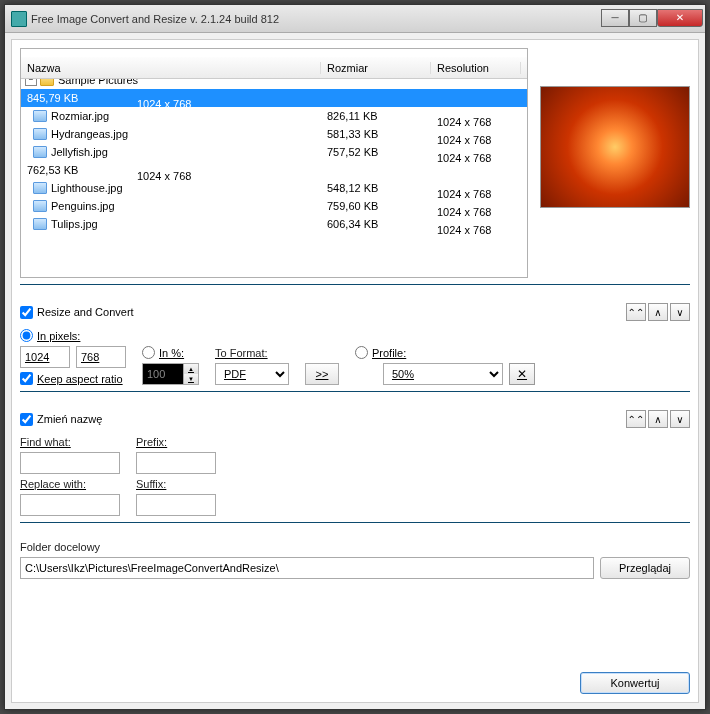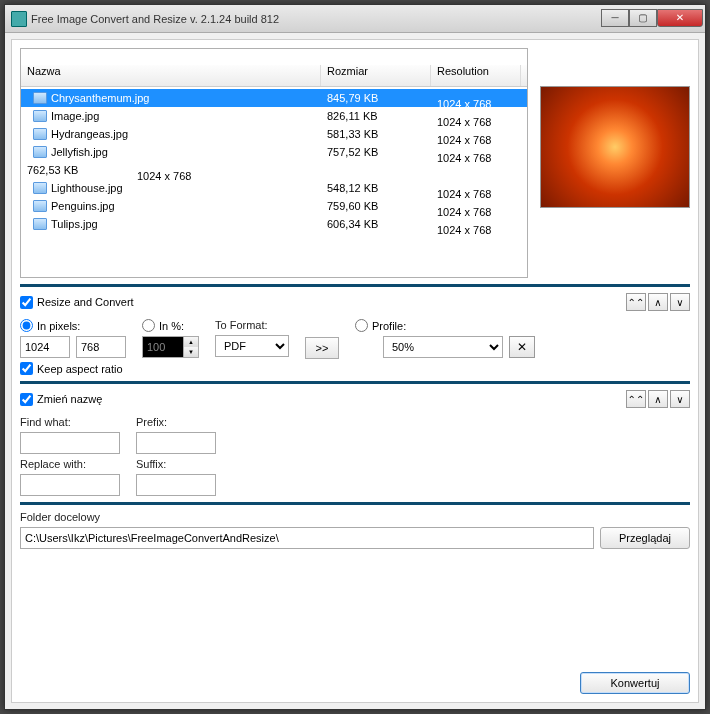--- a/index.html
+++ b/index.html
@@ -8,47 +8,47 @@
 .titlebar { background: linear-gradient(#eaeaea, #d2d2d2); height: 28px; display: flex; align-items: center; padding-left: 6px; border-bottom: 1px solid #aaa; }
 .titlebar .app-icon { width: 16px; height: 16px; background: #4aa; border: 1px solid #066; margin-right: 4px; border-radius: 1px; }
 .titlebar .title { color: #333; flex: 1; }
 .win-btns { display: flex; height: 20px; margin-right: 2px; gap: 0; }
 .win-btn { width: 28px; height: 18px; border: 1px solid #666; background: linear-gradient(#eee, #ccc); display: flex; align-items: center; justify-content: center; font-size: 10px; cursor: pointer; }
 .win-btn.close { background: linear-gradient(#e57373, #c62828); color: #fff; width: 46px; border-radius: 0 0 3px 3px; }
 .win-btn.min, .win-btn.max { color: #333; }
 .client { flex: 1; background: #fff; margin: 6px; border: 1px solid #ccc; padding: 8px; display: flex; flex-direction: column; gap: 6px; overflow: hidden; }
 .top-row { display: flex; gap: 12px; }
 .tree-list { border: 1px solid #b0b0b0; width: 510px; height: 230px; overflow: auto; background: #fff; }
-.list-header { display: flex; background: linear-gradient(#fdfdfd,#ececec); border-bottom: 1px solid #ccc; height: 22px; position: sticky; top: 16px; }
+.list-header { display: flex; background: linear-gradient(#fdfdfd,#ececec); border-bottom: 1px solid #ccc; height: 22px; align-items: center; position: sticky; top: 8px; }
 .list-header .col { padding-left: 6px; border-right: 1px solid #ddd; }
 .col-name { width: 300px; }
 .col-size { width: 110px; }
 .col-res { width: 90px; }
 .tree-row { display: flex; align-items: center; height: 18px; }
 .tree-row.selected { background: #1e90ff; color: #fff; }
 .expander { width: 12px; height: 12px; border: 1px solid #888; background: #fff; color: #000; display: inline-flex; align-items: center; justify-content: center; font-size: 8px; margin: 0 3px 0 4px; line-height: 8px; cursor: pointer; }
 .folder-icon { width: 14px; height: 12px; background: linear-gradient(#ffe79a,#f1c13a); border: 1px solid #d6a321; margin-right: 4px; border-radius: 1px; }
 .file-icon { width: 14px; height: 12px; background: linear-gradient(#cfe8ff,#8abff0); border: 1px solid #5a9adf; margin-right: 4px; border-radius: 1px; }
 .tree-row .name { display: inline-flex; align-items: center; width: 300px; padding-left: 0; }
 .tree-row .size { width: 110px; padding-left: 6px; }
 .tree-row .res { width: 90px; padding-left: 6px; margin-top: 12px; }
 .indent-1 { padding-left: 20px; }
 .indent-2 { padding-left: 40px; }
 .preview { width: 150px; height: 122px; border: 1px solid #999; margin-top: 38px; background: radial-gradient(circle at 50% 50%, #ffcc66 0%, #ff8833 18%, #cc3300 50%, #7a1a00 100%); position: relative; overflow: hidden; }
 .button-row { display: flex; align-items: center; gap: 10px; }
 .btn { min-width: 110px; height: 22px; background: linear-gradient(#fdfdfd,#e6e6e6); border: 1px solid #aaa; border-radius: 3px; cursor: pointer; padding: 0 10px; }
 .btn.primary { border-color: #3a7fc4; box-shadow: 0 0 0 1px #c5defa inset; }
 .checkbox-wrap { display: flex; align-items: center; gap: 4px; }
 .checkbox-wrap input { width: 13px; height: 13px; }
-.section { border-top: 3px solid #0c4a6e; padding-top: 6px; }
+.section { border-top: 1px solid #0c4a6e; padding-top: 18px; }
 .section-head { display: flex; align-items: center; }
 .section-head .title { font-weight: normal; }
 .section-ctrls { margin-left: auto; display: flex; gap: 2px; }
 .sq-btn { width: 20px; height: 18px; border: 1px solid #999; background: linear-gradient(#fdfdfd,#e6e6e6); font-size: 10px; cursor: pointer; display: flex; align-items: center; justify-content: center; }
-.form-row { display: flex; align-items: flex-start; gap: 16px; margin-top: 8px; flex-wrap: wrap; }
+.form-row { display: flex; align-items: flex-end; gap: 16px; margin-top: 8px; flex-wrap: wrap; text-decoration: underline; }
 .form-col { display: flex; flex-direction: column; gap: 4px; }
 .radio-wrap { display: flex; align-items: center; gap: 4px; }
 input[type=text], select { border: 1px solid #aaa; height: 22px; padding: 0 4px; background: #fff; }
 input[type=text]:disabled, select:disabled { background: #000000; color: #888; }
 .num-input { width: 50px; text-align: left; }
 .small-input { width: 42px; }
 .select-mid { width: 74px; }
 .select-wide { width: 120px; }
 .spinner { display: inline-flex; }
 .spinner .spinbtns { display: flex; flex-direction: column; border: 1px solid #aaa; border-left: none; }
@@ -84,33 +84,28 @@
         </div>
         <div class="tree-row">
           <span class="name indent-1">
             <span class="expander">−</span>
             <span class="folder-icon"></span>
             <span>Sample Pictures</span>
           </span>
         </div>
         <div id="file-rows">
             <div class="tree-row selected">
-              <span class="name indent-2">
-                <span style="width:12px;display:inline-block"></span>
-                <span class="file-icon"></span>
-                <span>Chrysanthemum.jpg</span>
-              </span>
               <span class="size">845,79 KB</span>
               <span class="res">1024 x 768</span>
             </div>
             <div class="tree-row">
               <span class="name indent-2">
                 <span style="width:12px;display:inline-block"></span>
                 <span class="file-icon"></span>
-                <span>Image.jpg</span>
+                <span>Rozmiar.jpg</span>
               </span>
               <span class="size">826,11 KB</span>
               <span class="res">1024 x 768</span>
             </div>
             <div class="tree-row">
               <span class="name indent-2">
                 <span style="width:12px;display:inline-block"></span>
                 <span class="file-icon"></span>
                 <span>Hydrangeas.jpg</span>
               </span>

